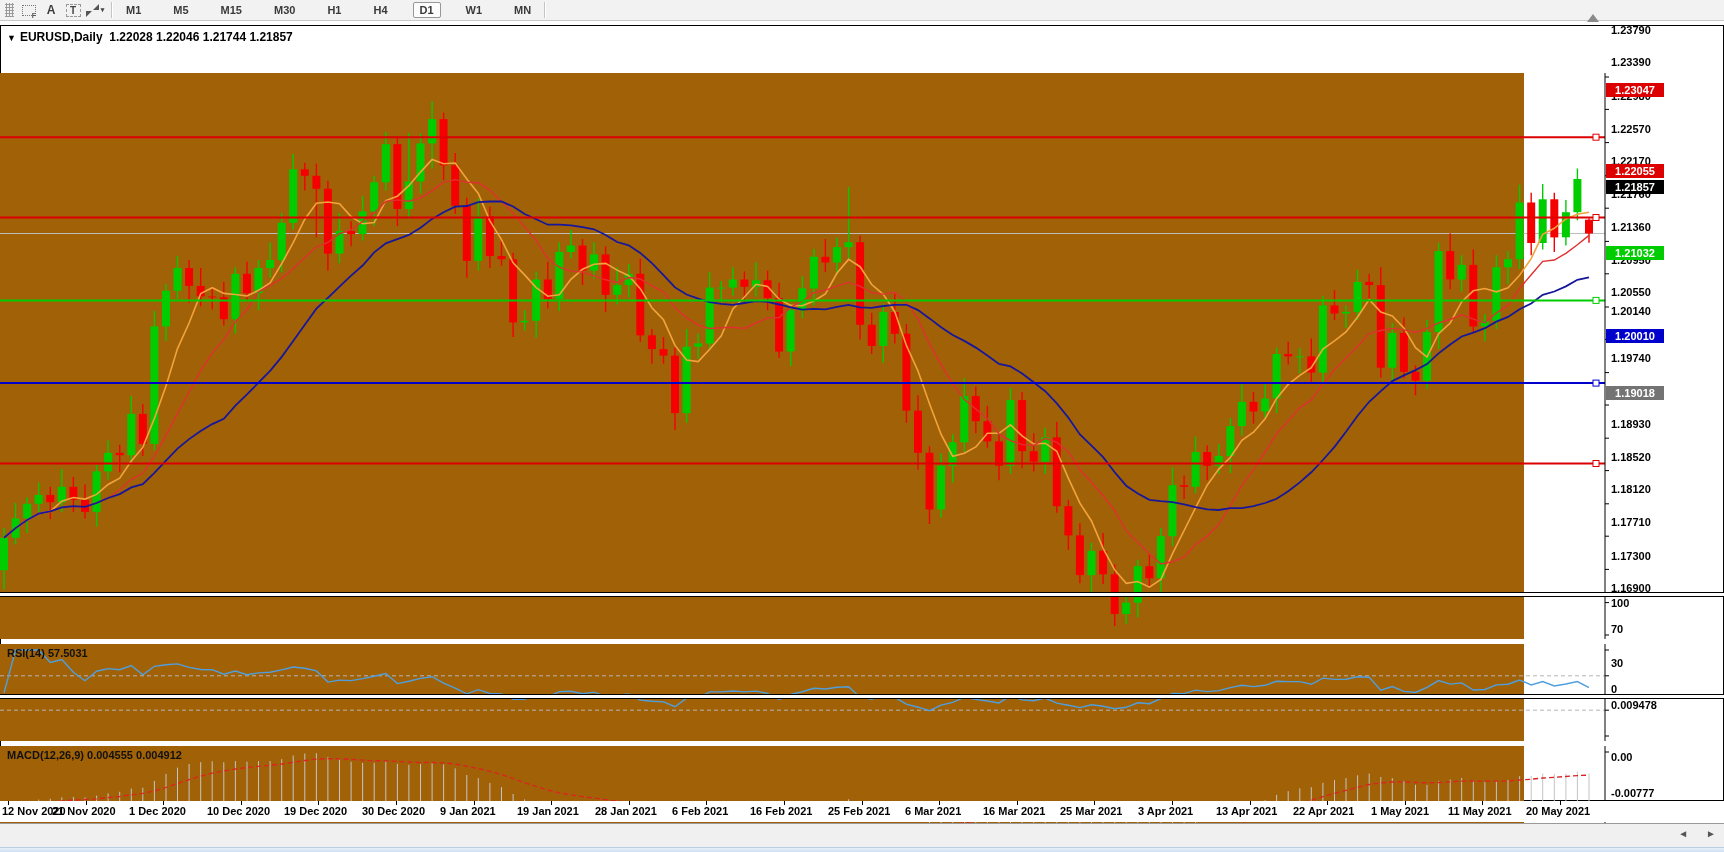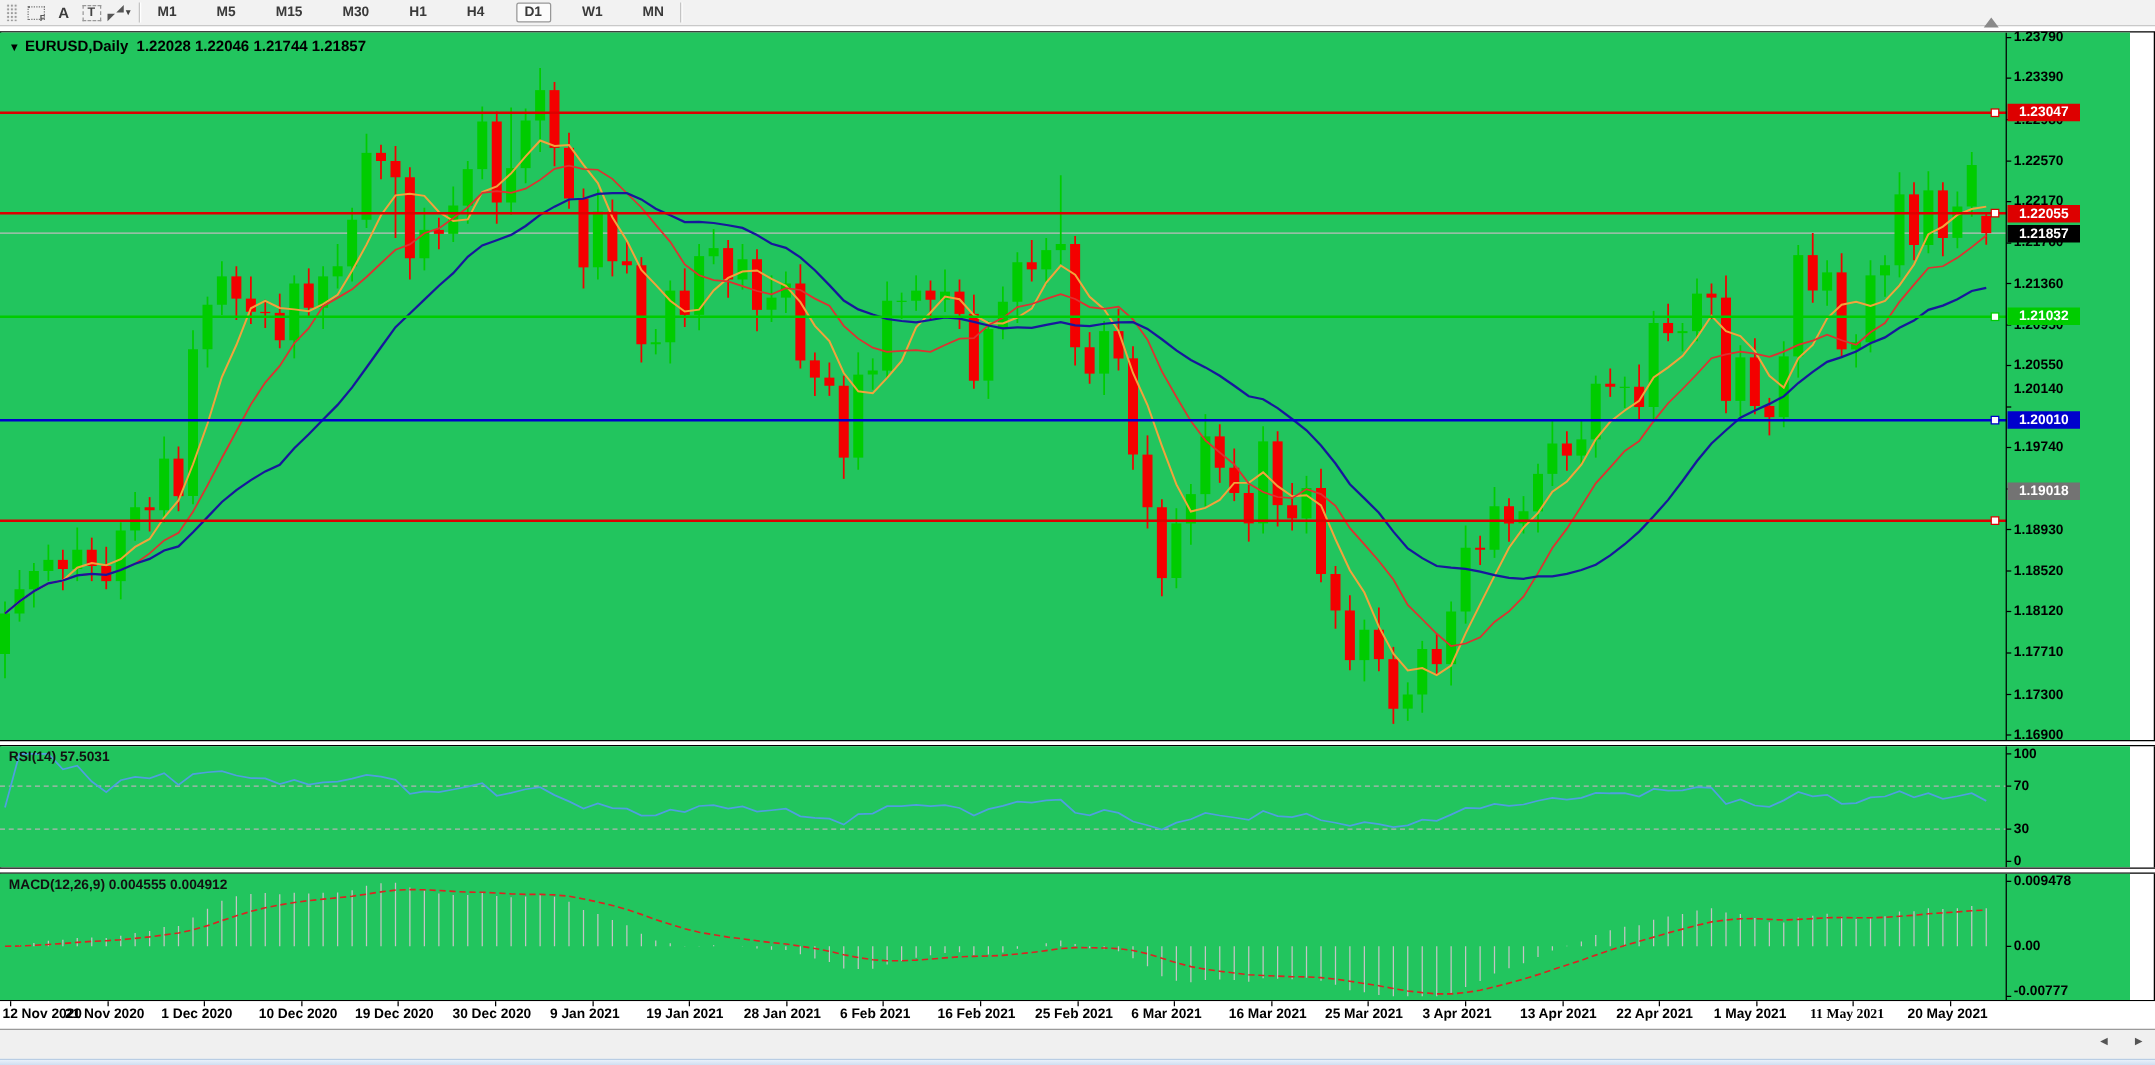--- a/index.html
+++ b/index.html
@@ -25,21 +25,21 @@
   .arrowpair b.sw { left:0; bottom:0; border-right:6px solid transparent; border-bottom:6px solid #555; transform:rotate(90deg); }
   .caret { font-size:7px; color:#444; margin-left:2px; }
   .tsep { width:0; height:16px; border-left:1px solid #c4c4c4; border-right:1px solid #ffffff; margin:0 4px; }
   .tfbtn { padding:1px 6px; font-size:11px; font-weight:700; color:#3a3a3a;
     border:1px solid transparent; border-radius:2px; cursor:default; }
   .tfbtn.active { background:#fcfcfc; border-color:#979797; }
 
   
   #frame { position:absolute; top:25px; left:0; width:1724px; height:776px;
     border:1px solid #000; pointer-events:none; }
-  .panel { position:absolute; left:0; width:1704px; background:#22c55e; }
+  .panel { position:absolute; left:0; width:1524px; background:#a16207;margin-top:47px; }
   #price-panel { top:26px; height:566px; }
   #rsi-panel   { top:597px; height:97px; }
   #macd-panel  { top:699px; height:101px; }
   .splitter { position:absolute; left:0; width:1724px; background:#fff;
     border-top:1px solid #000; border-bottom:1px solid #000; }
   #split1 { top:592px; height:5px; }
   #split2 { top:694px; height:5px; }
   .panel svg { position:absolute; top:0; left:0; }
 
   #chart-title { position:absolute; top:30px; left:7px; font-size:12px; font-weight:700;
@@ -691,21 +691,21 @@
     <div class="date-label" style="left: 1060px;">25 Mar 2021</div>
     <div class="date-tick" style="left: 1172px;"></div>
     <div class="date-label" style="left: 1138px;">3 Apr 2021</div>
     <div class="date-tick" style="left: 1250px;"></div>
     <div class="date-label" style="left: 1216px;">13 Apr 2021</div>
     <div class="date-tick" style="left: 1327px;"></div>
     <div class="date-label" style="left: 1293px;">22 Apr 2021</div>
     <div class="date-tick" style="left: 1405px;"></div>
     <div class="date-label" style="left: 1371px;">1 May 2021</div>
     <div class="date-tick" style="left: 1482px;"></div>
-    <div class="date-label" style="left: 1448px; font-family: Liberation Serif, serif;">11 May 2021</div>
+    <div class="date-label" style="left: 1448px;">11 May 2021</div>
     <div class="date-tick" style="left: 1560px;"></div>
     <div class="date-label" style="left: 1526px;">20 May 2021</div>
   </div>
 
 <div id="tabbar">
   <span id="tab-scroll">
     <span>◄</span>
     <span>►</span>
   </span>
 </div>

